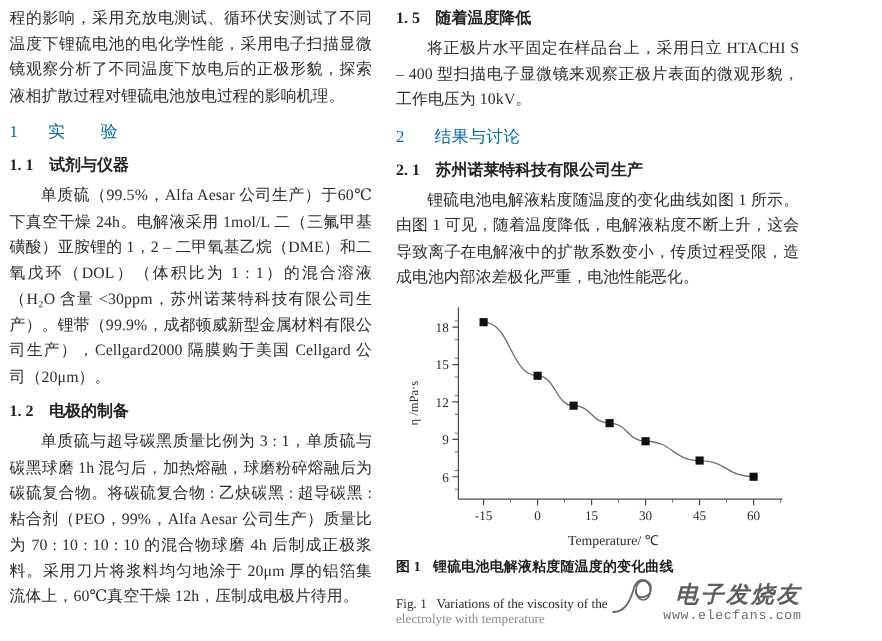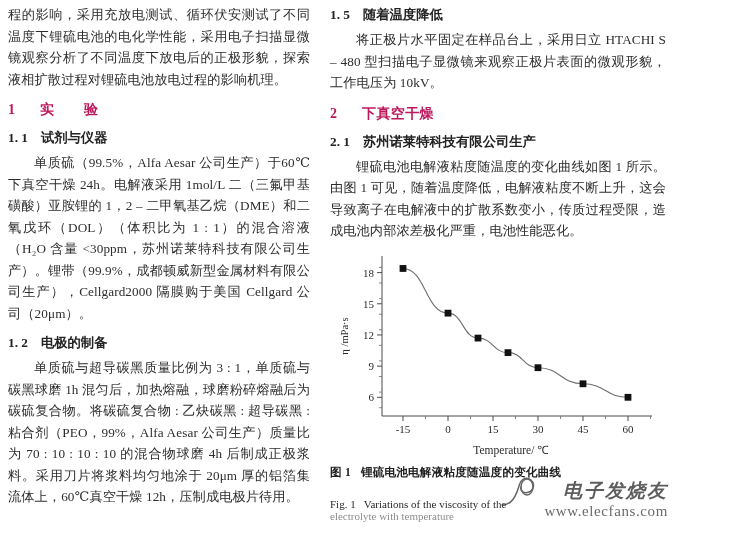--- a/index.html
+++ b/index.html
@@ -33,22 +33,22 @@
     text-align:justify;
     text-justify:inter-ideograph;
     letter-spacing:0.1px;
     color:#2d2d2d;
   }
   p.indent{text-indent:26px;}
 
   h2.sec{
     margin:11px 0 7px 0;
     font-size:14px;
-    font-weight:bold;
-    color:#be185d;
+    font-weight:normal;
+    color:#0369a1;
     letter-spacing:0.4px;
   }
   h2.sec .num{display:inline-block;min-width:16px;}
   h2.sec .gap{display:inline-block;width:16px;}
   h2.sec .wide{letter-spacing:8px;}
 
   h3.sub{
     margin:10px 0 5px 0;
     font-size:13.3px;
     font-weight:bold;
@@ -105,24 +105,24 @@
   .wm-cn{
     font-size:19px;
     color:#3a3a3a;
     font-weight:bold;
     font-style:italic;
     letter-spacing:2px;
     font-family:"DejaVu Sans",sans-serif;
     white-space:nowrap;
   }
   .wm-url{
-    font-size:15px;
+    font-size:11px;
     color:#4a4a4a;
     letter-spacing:.6px;
-    font-family:Liberation Serif, serif;
+    font-family:Liberation Mono, monospace;
     margin-top:-1px;
     white-space:nowrap;
   }
   .wm-swoosh{
     position:absolute;
     left:-44px;top:-4px;
     width:46px;height:34px;
   }
 </style>
 </head>
@@ -148,24 +148,24 @@
     </h3>
     <p class="body indent">单质硫与超导碳黑质量比例为 3 : 1，单质硫与碳黑球磨 1h 混匀后，加热熔融，球磨粉碎熔融后为碳硫复合物。将碳硫复合物 : 乙炔碳黑 : 超导碳黑 : 粘合剂（PEO，99%，Alfa Aesar 公司生产）质量比为 70 : 10 : 10 : 10 的混合物球磨 4h 后制成正极浆料。采用刀片将浆料均匀地涂于 20μm 厚的铝箔集流体上，60℃真空干燥 12h，压制成电极片待用。</p>
 
   </div>
 
   <div class="col col-right">
 
     <h3 class="sub" style="margin-top:2px">
       <span>1. 5</span><span class="gap"></span><span>随着温度降低</span>
     </h3>
-    <p class="body indent">将正极片水平固定在样品台上，采用日立 HTACHI S – 480 型扫描电子显微镜来观察正极片表面的微观形貌，工作电压为 10kV。</p>
+    <p class="body indent">将正极片水平固定在样品台上，采用日立 HTACHI S – 400 型扫描电子显微镜来观察正极片表面的微观形貌，工作电压为 10kV。</p>
 
     <h2 class="sec">
-      <span class="num">2</span><span class="gap"></span><span>下真空干燥</span>
+      <span class="num">2</span><span class="gap"></span><span>结果与讨论</span>
     </h2>
 
     <h3 class="sub">
       <span>2. 1</span><span class="gap"></span><span>苏州诺莱特科技有限公司生产</span>
     </h3>
     <p class="body indent">锂硫电池电解液粘度随温度的变化曲线如图 1 所示。由图 1 可见，随着温度降低，电解液粘度不断上升，这会导致离子在电解液中的扩散系数变小，传质过程受限，造成电池内部浓差极化严重，电池性能恶化。</p>
 
     <div class="figure">
       <div class="chart-wrap">
         <svg class="chart-svg" id="chart" width="330" height="212" viewBox="0 0 330 212">

